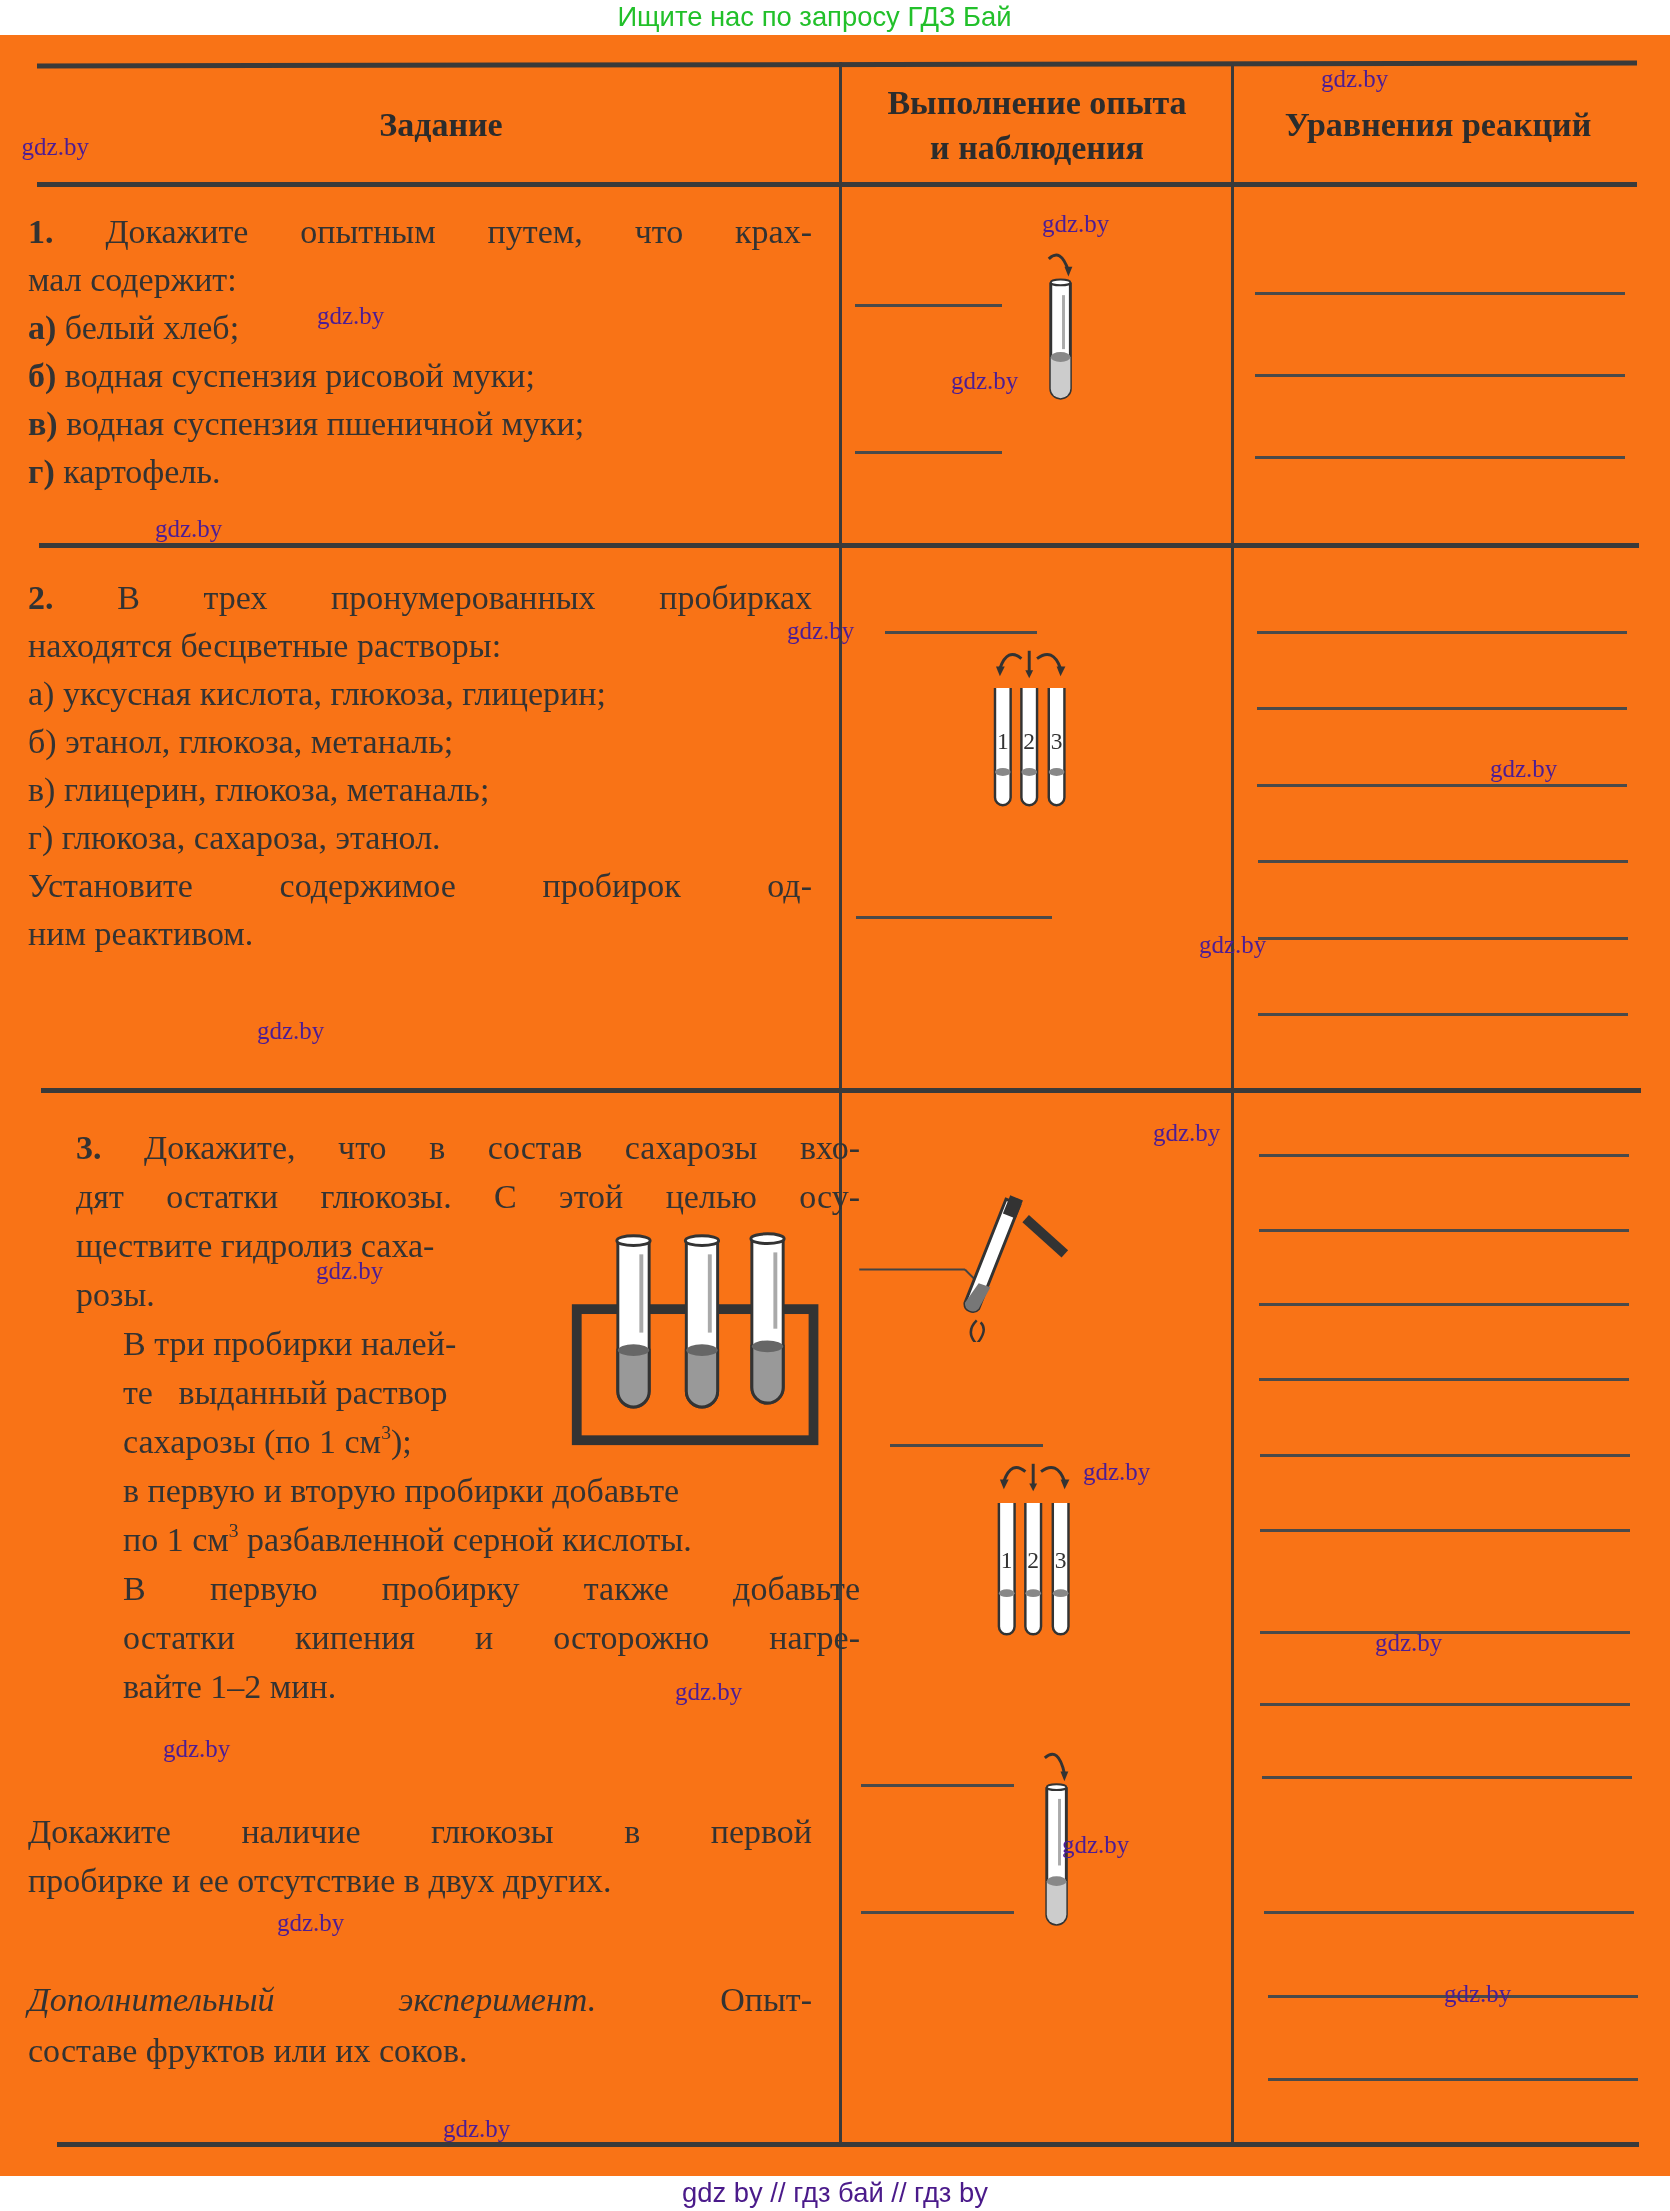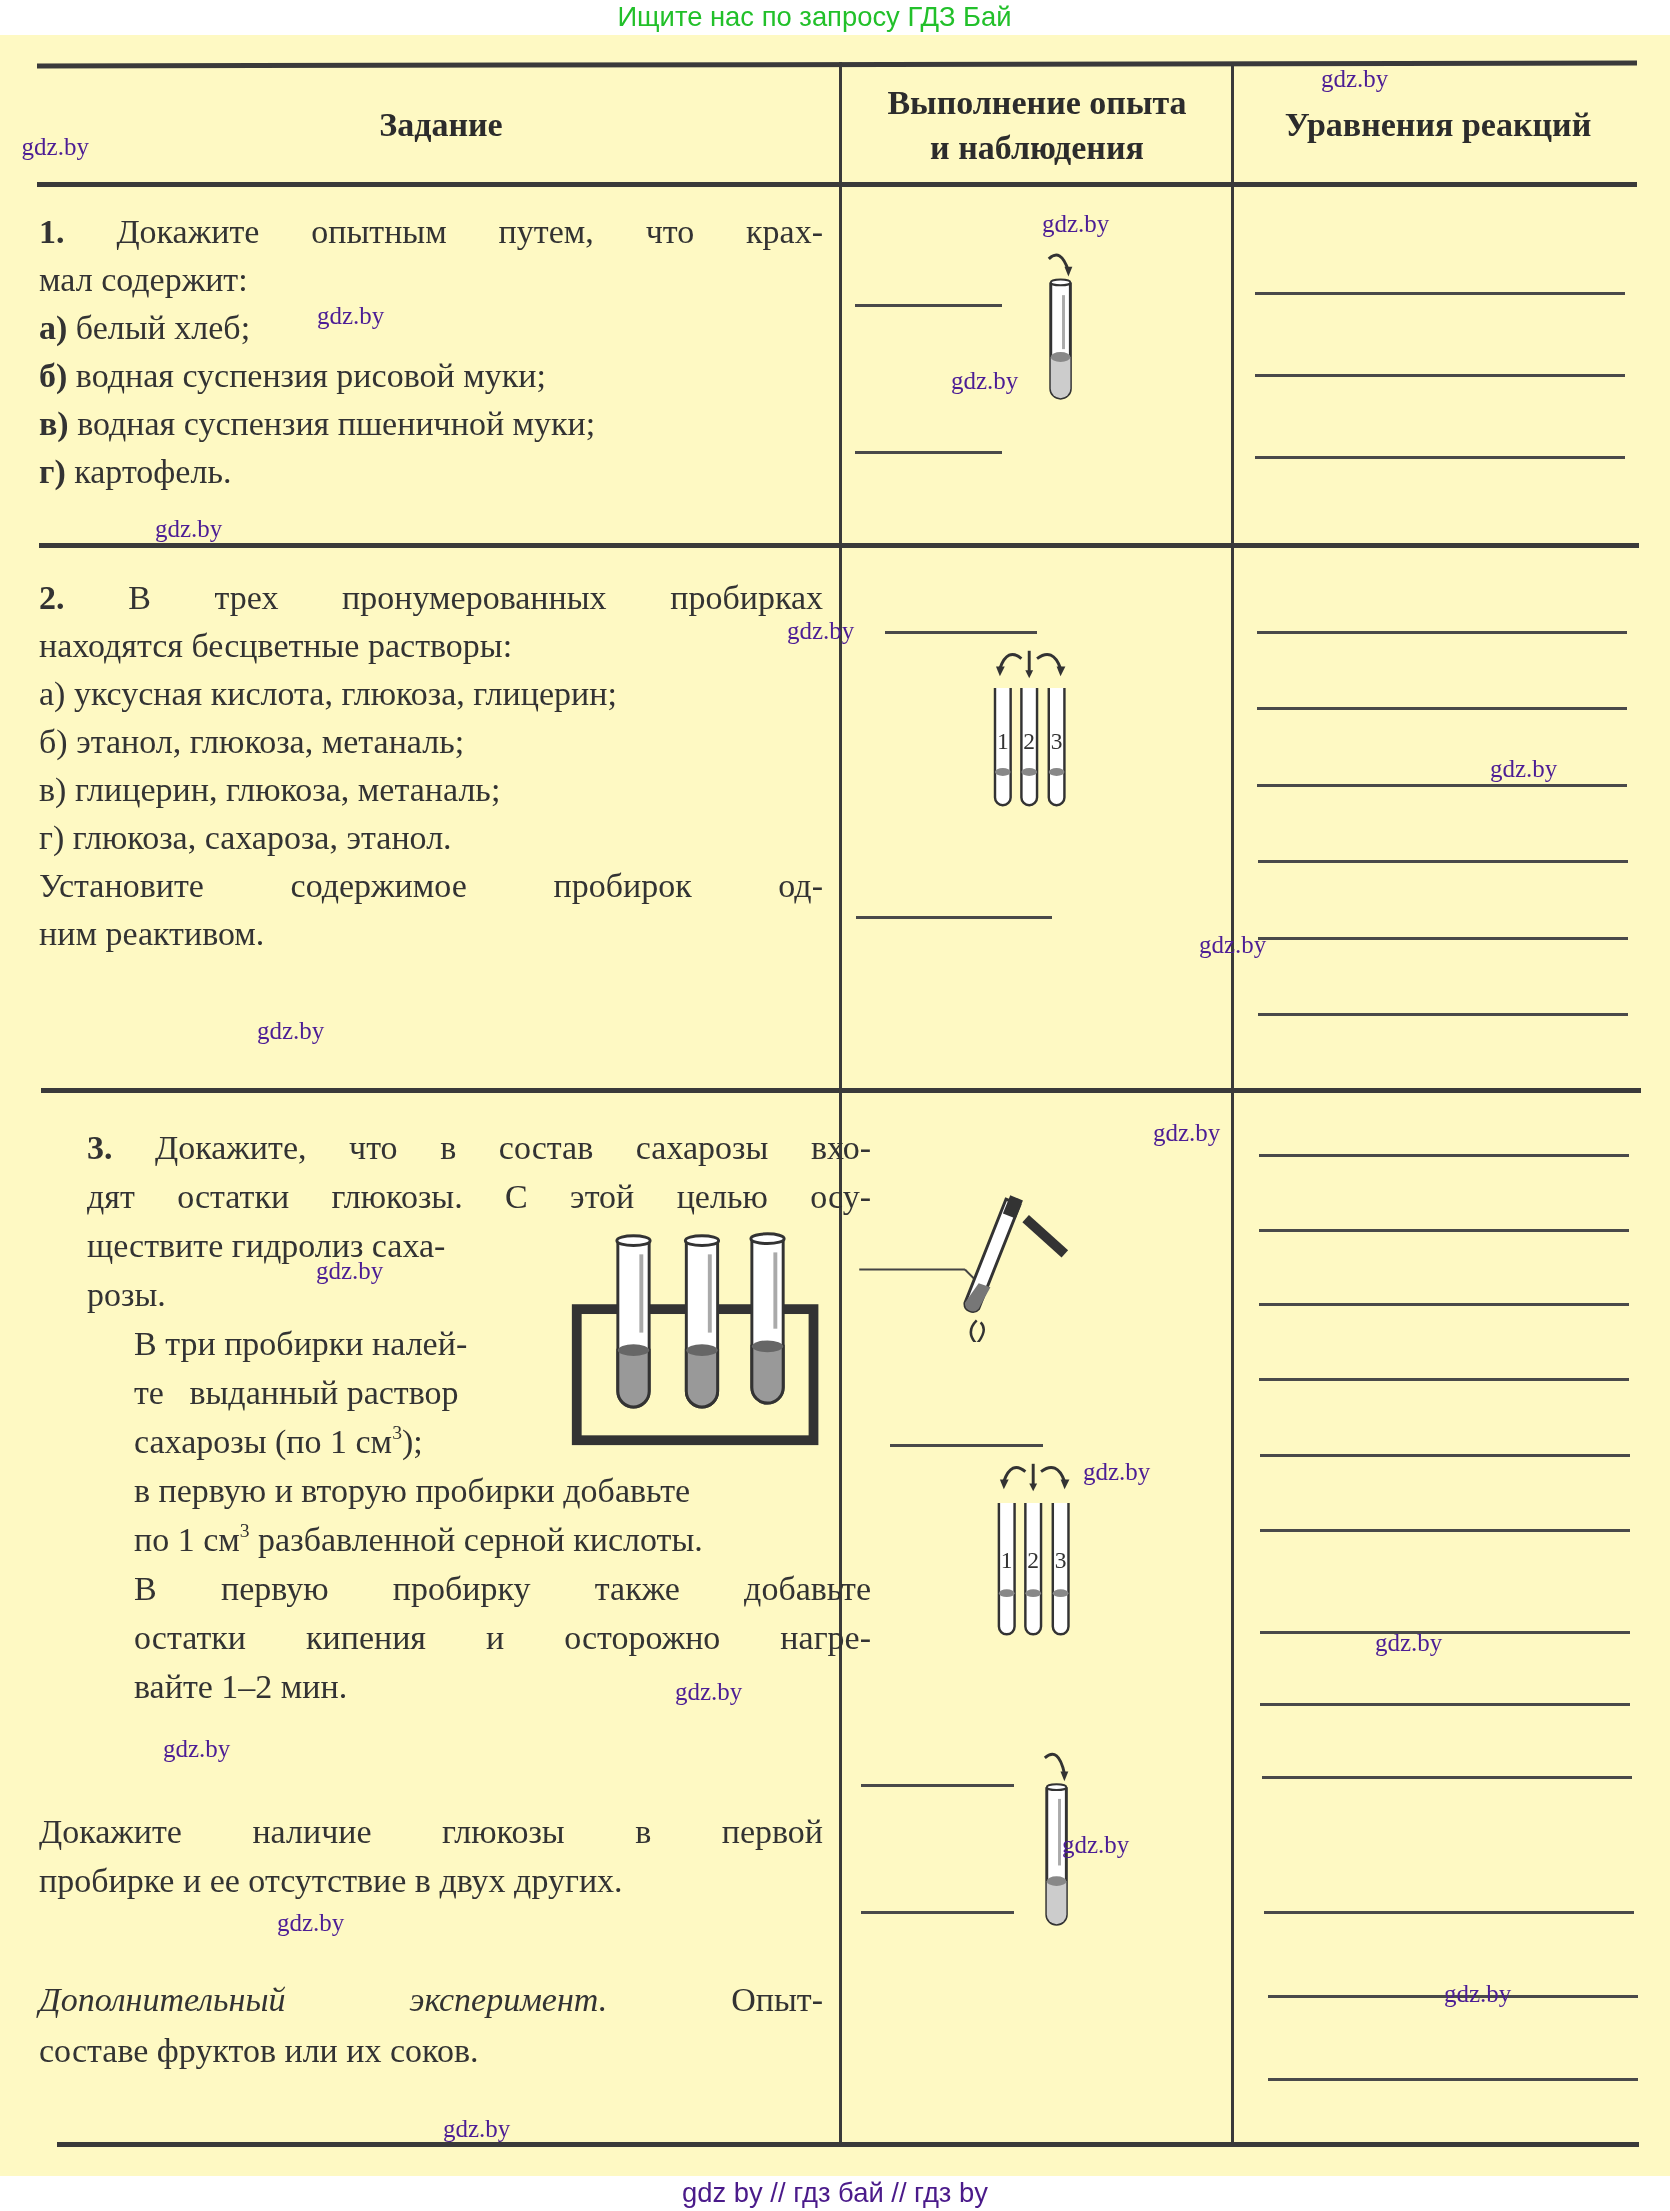--- a/index.html
+++ b/index.html
@@ -6,35 +6,35 @@
   html, body { width: 1670px; height: 2211px; background: #ffffff; overflow: hidden; }
   body { position: relative; font-family: "Liberation Serif", "DejaVu Serif", serif; color: #2a2a2a; }
 
   .top-banner {
     position: absolute; left: 0; top: 0; width: 1629px; height: 35px;
     text-align: center; font-family: "Liberation Sans", "DejaVu Sans", sans-serif;
     font-size: 27.4px; line-height: 33px; color: #22c02a;
   }
   .page {
     position: absolute; left: 0; top: 35px; width: 1670px; height: 2141px;
-    background: #fef9c3;
+    background: #f97316;
   }
   .footer {
     position: absolute; left: 0; top: 2176px; width: 1670px; height: 35px;
     text-align: center; font-family: "Liberation Sans", "DejaVu Sans", sans-serif;
     font-size: 27.4px; line-height: 33px; color: #4a1a8a; background: #fff;
   }
 
   .hline { position: absolute; height: 4.9px; background: #3a3a3a; }
   .vline { position: absolute; width: 2.9px; background: #3a3a3a; }
   .wline { position: absolute; height: 2.9px; background: #4a4a4a; }
 
   .th { position: absolute; font-weight: bold; font-size: 34px; text-align: center; color: #2c2c2c; line-height: 45px; }
 
-  .task { position: absolute; left: 39px; width: 784px; font-size: 34px; line-height: 48px; color: #333; }
+  .task { position: absolute; left: 28px; width: 784px; font-size: 34px; line-height: 48px; color: #333; }
   .task .num { font-weight: bold; }
   .task .lbl { font-weight: bold; }
   .task p { white-space: nowrap; }
   .task .just { text-align: justify; text-align-last: justify; white-space: normal; }
   .task .indent { padding-left: 47px; }
   .task sup { font-size: 19.6px; vertical-align: 13.7px; line-height: 0; }
   .task em { font-style: italic; }
 
   .wm { position: absolute; font-family: Liberation Serif, serif; font-size: 25px; color: #4c1d95; }
 

